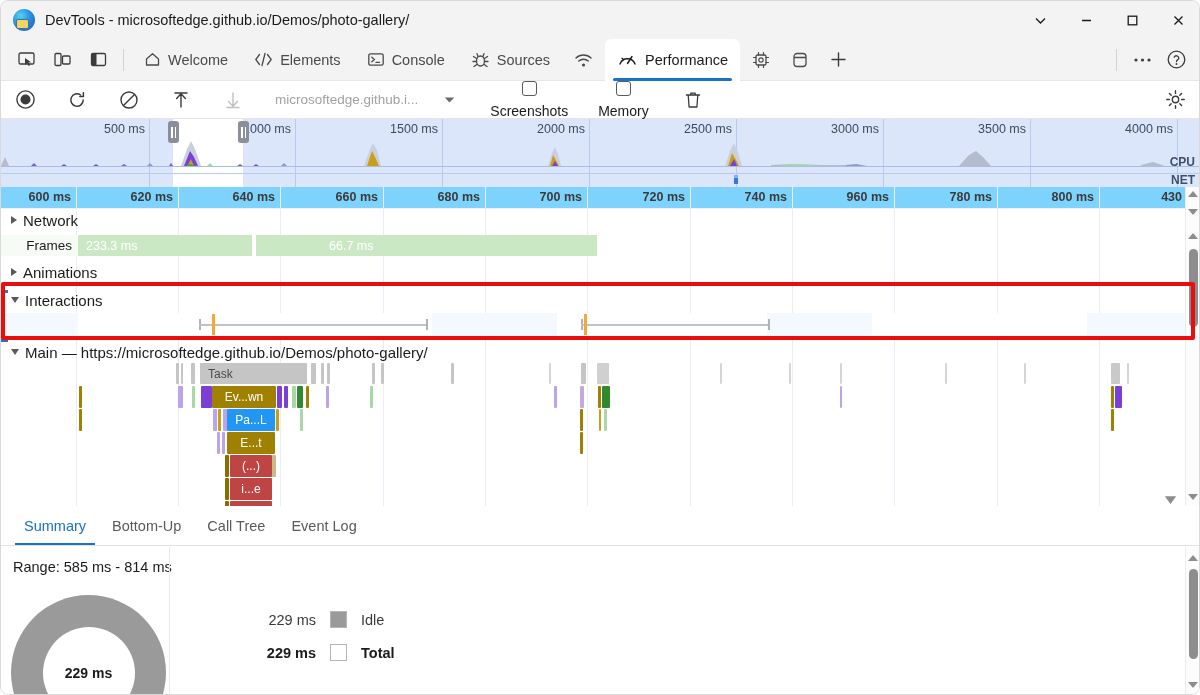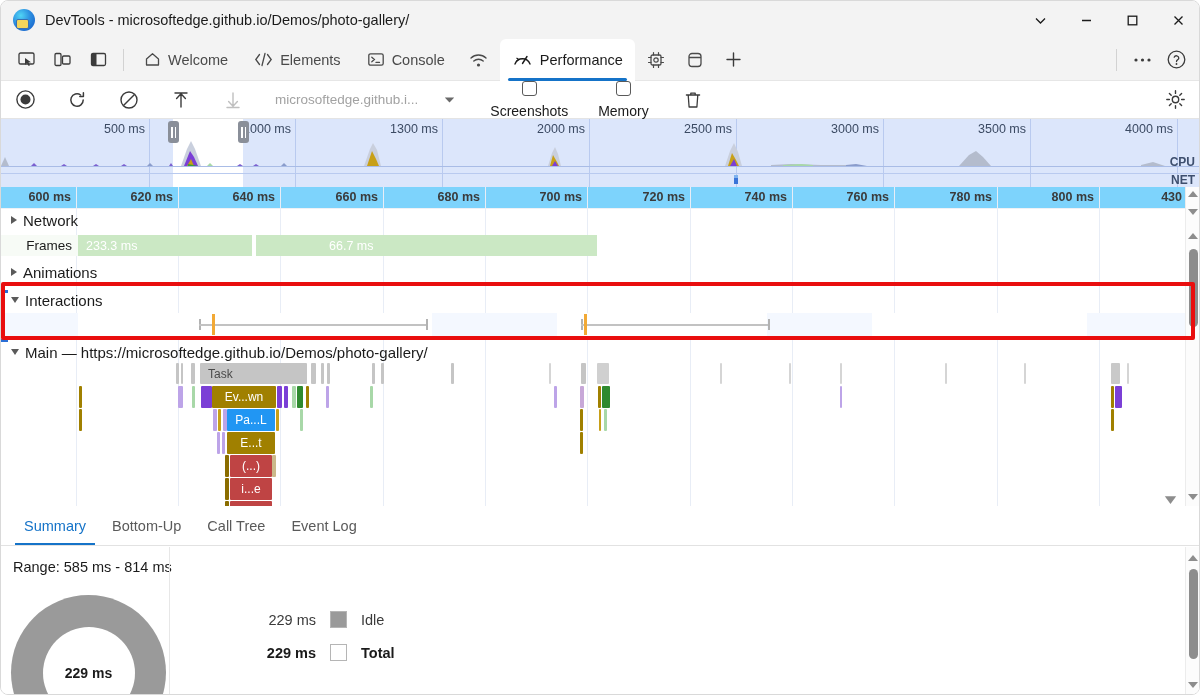--- a/index.html
+++ b/index.html
@@ -332,20 +332,27 @@
             <path d="M5.5 3.5 L1.8 8.5 L5.5 13.5 M13.5 3.5 L17.2 8.5 L13.5 13.5 M11 2.5 L8 14.5" stroke="#4a4a4a" stroke-width="1.3" fill="none" stroke-linecap="round"></path>
           </svg>
         <span>Elements</span>
       </div>
       <div class="tab">
         <svg width="18" height="17" viewBox="0 0 18 17">
             <rect x="1.8" y="2.8" width="14.4" height="11.4" rx="1.8" stroke="#4a4a4a" stroke-width="1.3" fill="none"></rect>
             <path d="M4.8 6.2 L7.4 8.5 L4.8 10.8 M9 11.4 L12.5 11.4" stroke="#4a4a4a" stroke-width="1.3" fill="none" stroke-linecap="round"></path>
           </svg>
         <span>Console</span>
+      </div>
+      <div class="tab">
+        <svg width="19" height="18" viewBox="0 0 19 18">
+            <ellipse cx="9.5" cy="10" rx="4" ry="5" stroke="#4a4a4a" stroke-width="1.3" fill="none"></ellipse>
+            <path d="M5.5 7.5 L2.5 5.5 M13.5 7.5 L16.5 5.5 M5.5 10.5 L2 10.5 M13.5 10.5 L17 10.5 M5.8 13.5 L3 15.5 M13.2 13.5 L16 15.5 M7 5.5 L6 2.6 M12 5.5 L13 2.6" stroke="#4a4a4a" stroke-width="1.3" stroke-linecap="round"></path>
+          </svg>
+        <span>Sources</span>
       </div>
       <div class="tab tab-icononly">
         <svg width="21" height="18" viewBox="0 0 21 18">
             <path d="M3 7 A11 11 0 0 1 18 7" stroke="#4a4a4a" stroke-width="1.4" fill="none" stroke-linecap="round"></path>
             <path d="M5.8 10 A7 7 0 0 1 15.2 10" stroke="#4a4a4a" stroke-width="1.4" fill="none" stroke-linecap="round"></path>
             <circle cx="10.5" cy="14" r="1.6" fill="#4a4a4a"></circle>
           </svg>
       </div>
       <div class="tab active">
         <svg width="21" height="18" viewBox="0 0 21 18">
@@ -453,21 +460,21 @@
   </div>
 
   <div class="overview">
     <div class="ov-window" style="left:172px; width:70px;"></div>
     <div class="ov-ticks">
       <div class="ov-tick" style="left:148px;"></div>
         <div class="ov-tick-label" style="left:148px;">500 ms</div>
       <div class="ov-tick" style="left:294px;"></div>
         <div class="ov-tick-label" style="left:294px;">1000 ms</div>
       <div class="ov-tick" style="left:441px;"></div>
-        <div class="ov-tick-label" style="left:441px;">1300 ms</div>
+        <div class="ov-tick-label" style="left:441px;">1500 ms</div>
       <div class="ov-tick" style="left:588px;"></div>
         <div class="ov-tick-label" style="left:588px;">2000 ms</div>
       <div class="ov-tick" style="left:735px;"></div>
         <div class="ov-tick-label" style="left:735px;">2500 ms</div>
       <div class="ov-tick" style="left:882px;"></div>
         <div class="ov-tick-label" style="left:882px;">3000 ms</div>
       <div class="ov-tick" style="left:1029px;"></div>
         <div class="ov-tick-label" style="left:1029px;">3500 ms</div>
       <div class="ov-tick" style="left:1176px;"></div>
         <div class="ov-tick-label" style="left:1176px;">4000 ms</div>
@@ -534,21 +541,21 @@
       <div class="ruler-label" style="left:382px;">660 ms</div>
     <div class="ruler-tick" style="left:484px;"></div>
       <div class="ruler-label" style="left:484px;">680 ms</div>
     <div class="ruler-tick" style="left:586px;"></div>
       <div class="ruler-label" style="left:586px;">700 ms</div>
     <div class="ruler-tick" style="left:689px;"></div>
       <div class="ruler-label" style="left:689px;">720 ms</div>
     <div class="ruler-tick" style="left:791px;"></div>
       <div class="ruler-label" style="left:791px;">740 ms</div>
     <div class="ruler-tick" style="left:893px;"></div>
-      <div class="ruler-label" style="left:893px;">760 ms</div>
+      <div class="ruler-label" style="left:893px;">960 ms</div>
     <div class="ruler-tick" style="left:996px;"></div>
       <div class="ruler-label" style="left:996px;">780 ms</div>
     <div class="ruler-tick" style="left:1098px;"></div>
       <div class="ruler-label" style="left:1098px;">800 ms</div>
     <div class="ruler-tick" style="left:1186px;"></div>
       <div class="ruler-label" style="left:1186px;">430</div>
   </div>
 
   <div class="tracks">
     <div class="gridlines">

